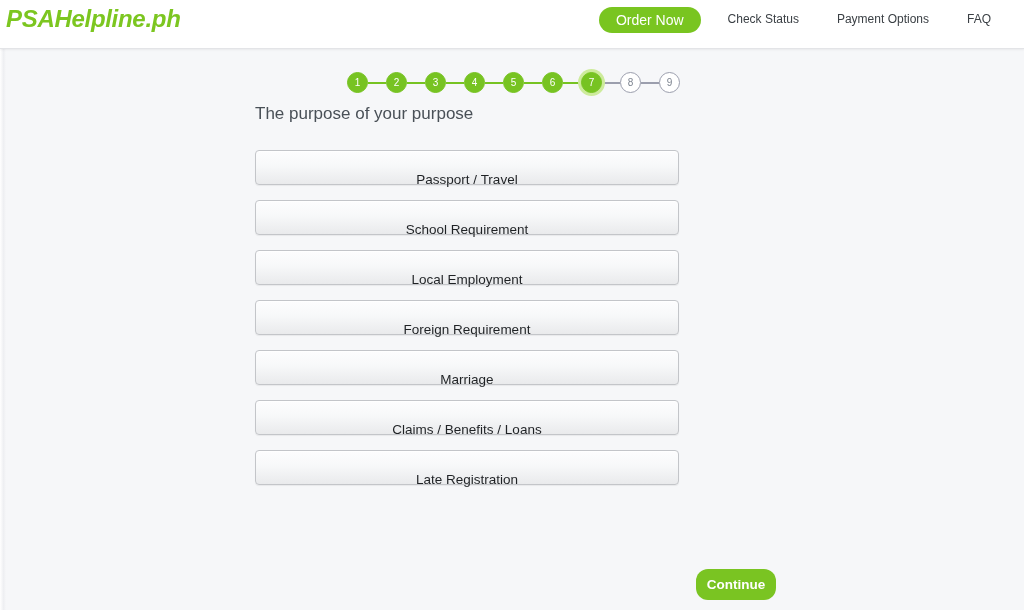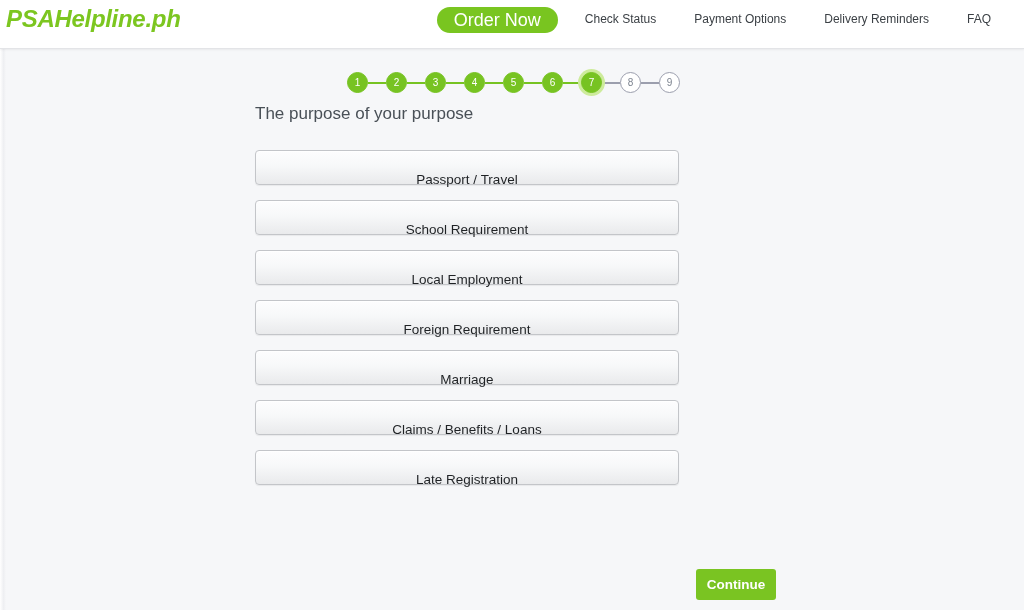--- a/index.html
+++ b/index.html
@@ -67,21 +67,21 @@
     cursor: pointer;
   }
   .nav-item.pill {
     background: #79c520;
     color: #ffffff;
     border-radius: 14px;
     line-height: 26px;
     height: 26px;
     padding: 0 17px;
     margin-right: 8px;
-    font-size: 18px;
+    font-size: 14px;
   }
 
   
   #stepper {
     position: absolute;
     left: 347px; top: 72px;
     display: flex;
     align-items: center;
   }
   .step {
@@ -154,21 +154,21 @@
   }
   .option-btn:last-child { margin-bottom: 0; }
 
   
   #continue-button {
     position: absolute;
     left: 696px; top: 569px;
     width: 80px; height: 31px;
     background: #7ac422;
     border: none;
-    border-radius: 3px;
+    border-radius: 12px;
     color: #ffffff;
     font-size: 13.5px;
     font-weight: bold;
     font-family: "Liberation Sans", sans-serif;
     cursor: pointer;
     line-height: 31px;
     padding: 0;
     text-align: center;
   }
 </style>
@@ -179,21 +179,20 @@
 
   <div id="left-gutter"></div>
 
   <div id="header">
     <div id="logo">PSAHelpline.ph</div>
 
     <div id="nav">
       <div class="nav-item pill">Order Now</div>
       <div class="nav-item">Check Status</div>
       <div class="nav-item">Payment Options</div>
-      <div class="nav-item">Delivery Reminders</div>
       <div class="nav-item">FAQ</div>
     </div>
   </div>
 
   <div id="stepper">
     <div class="step done">1</div>
     <div class="connector green"></div>
     <div class="step done">2</div>
     <div class="connector green"></div>
     <div class="step done">3</div>

